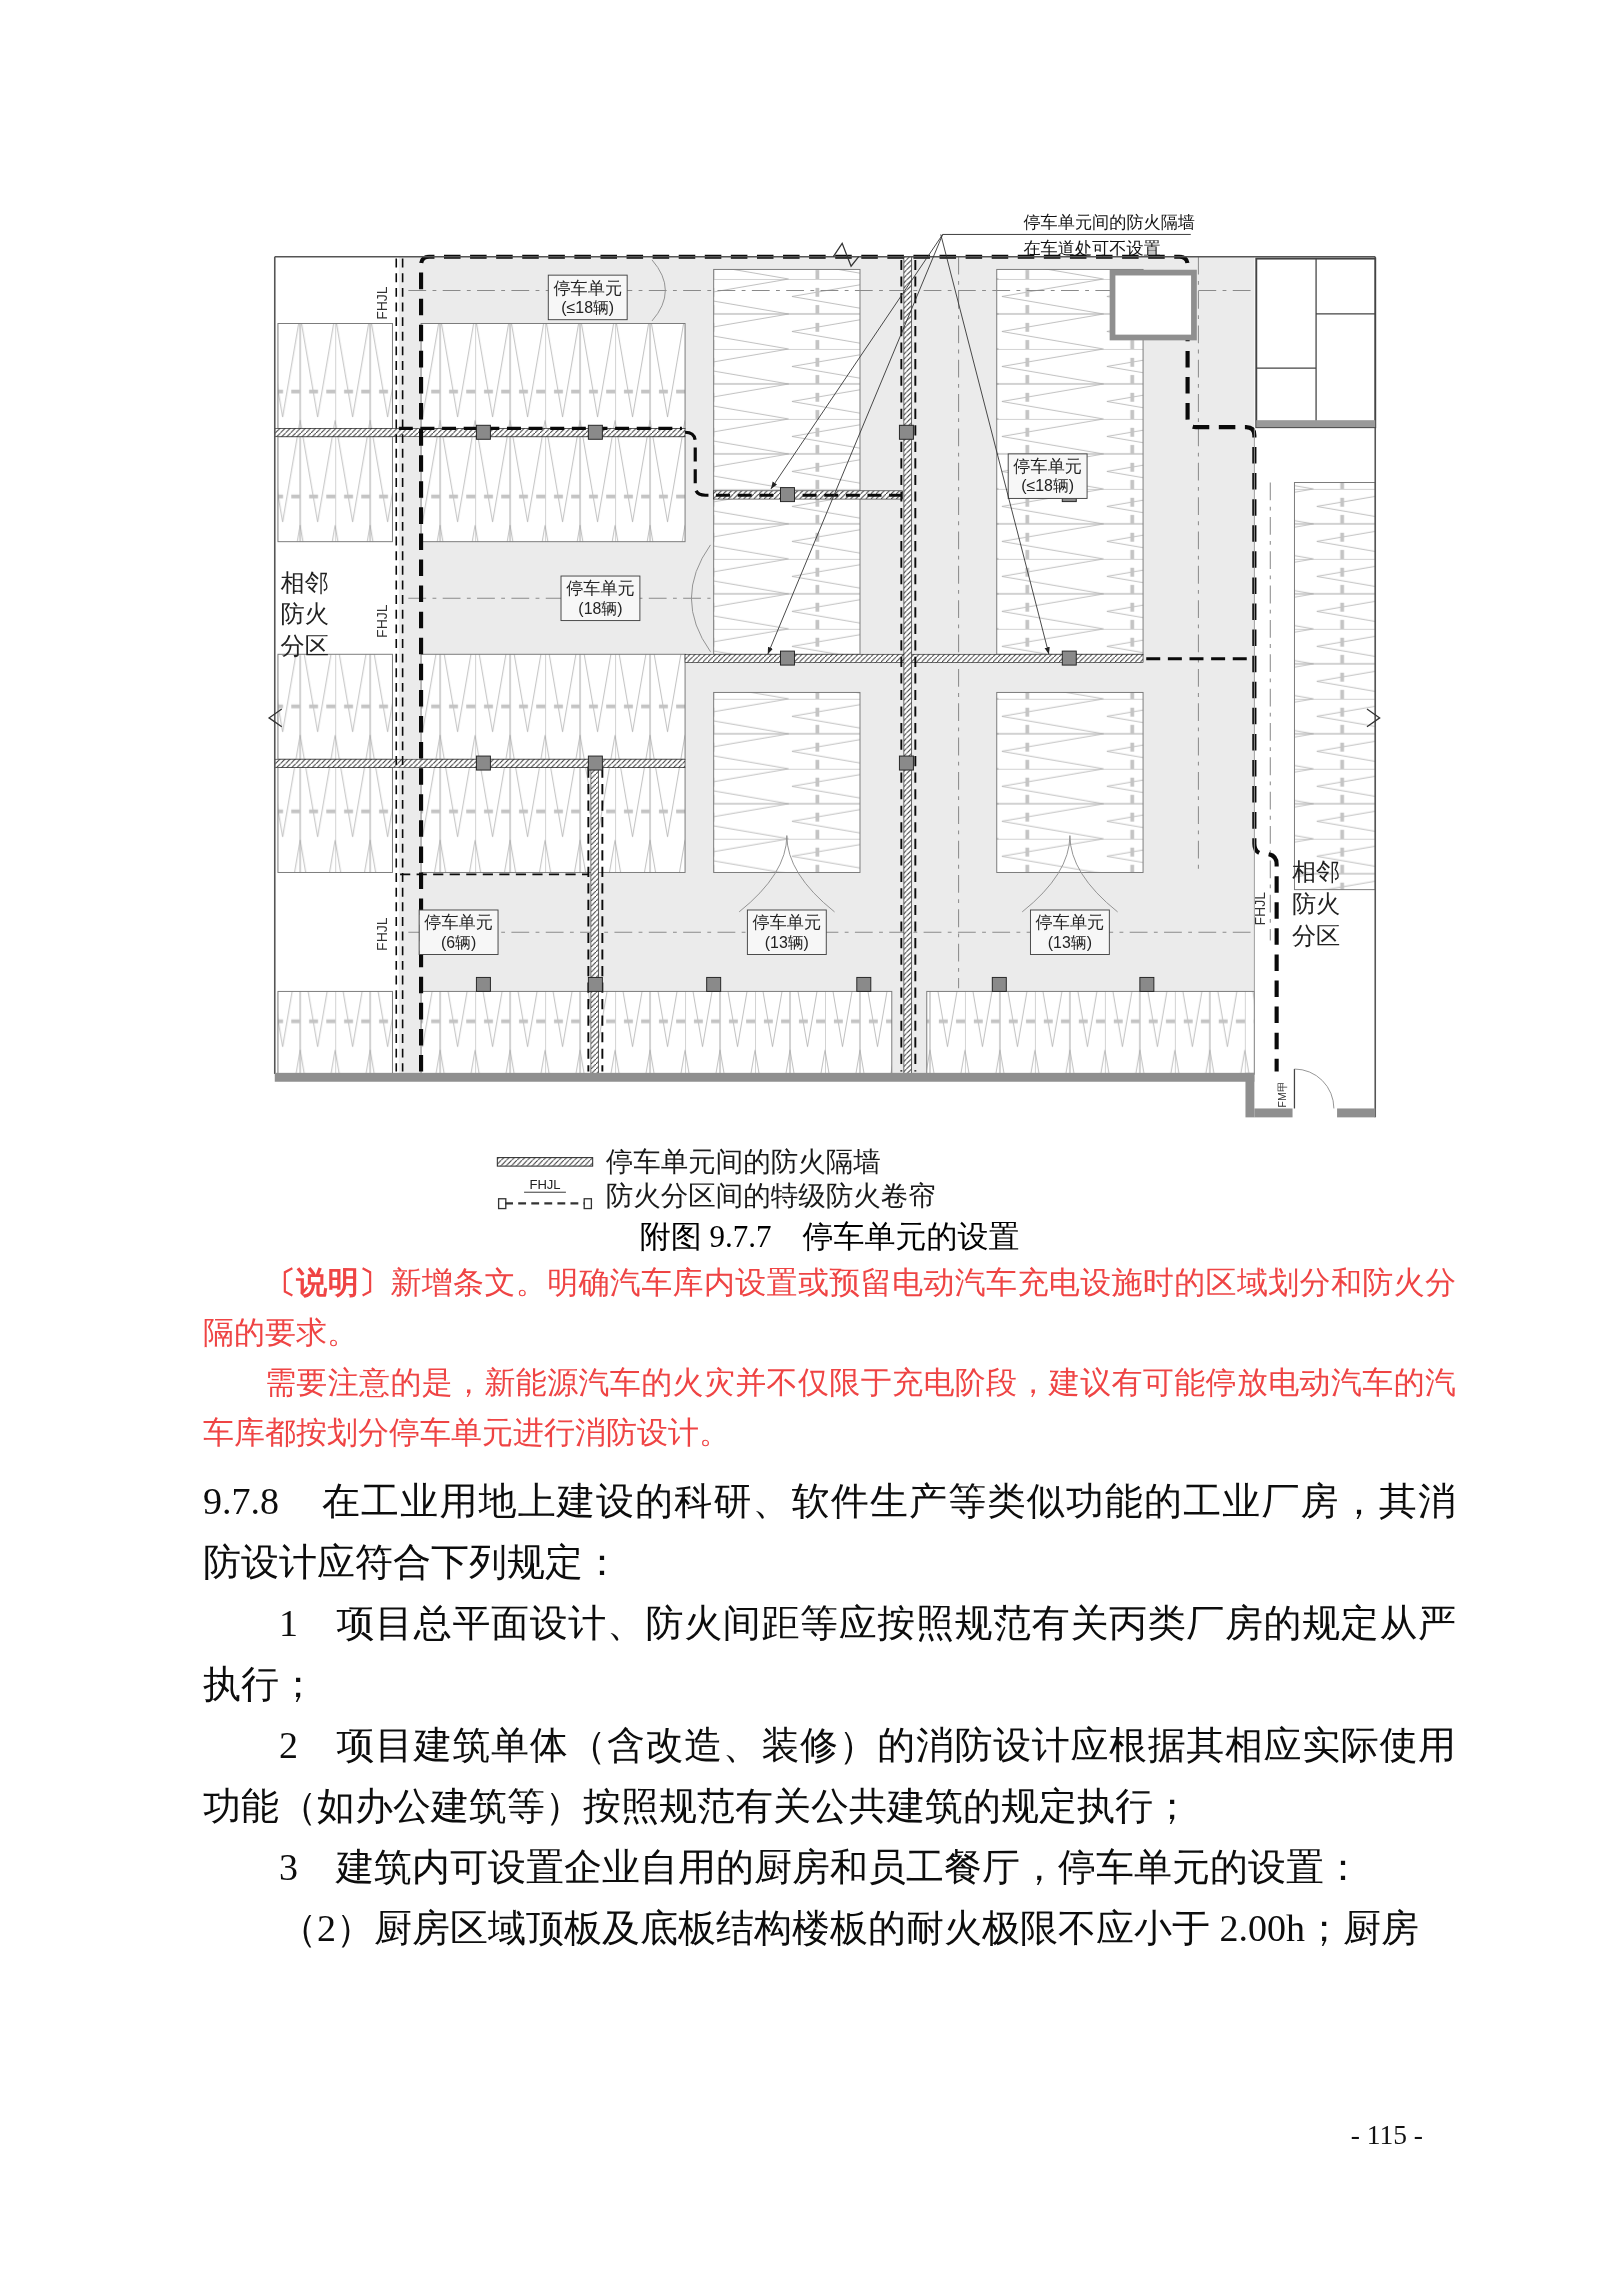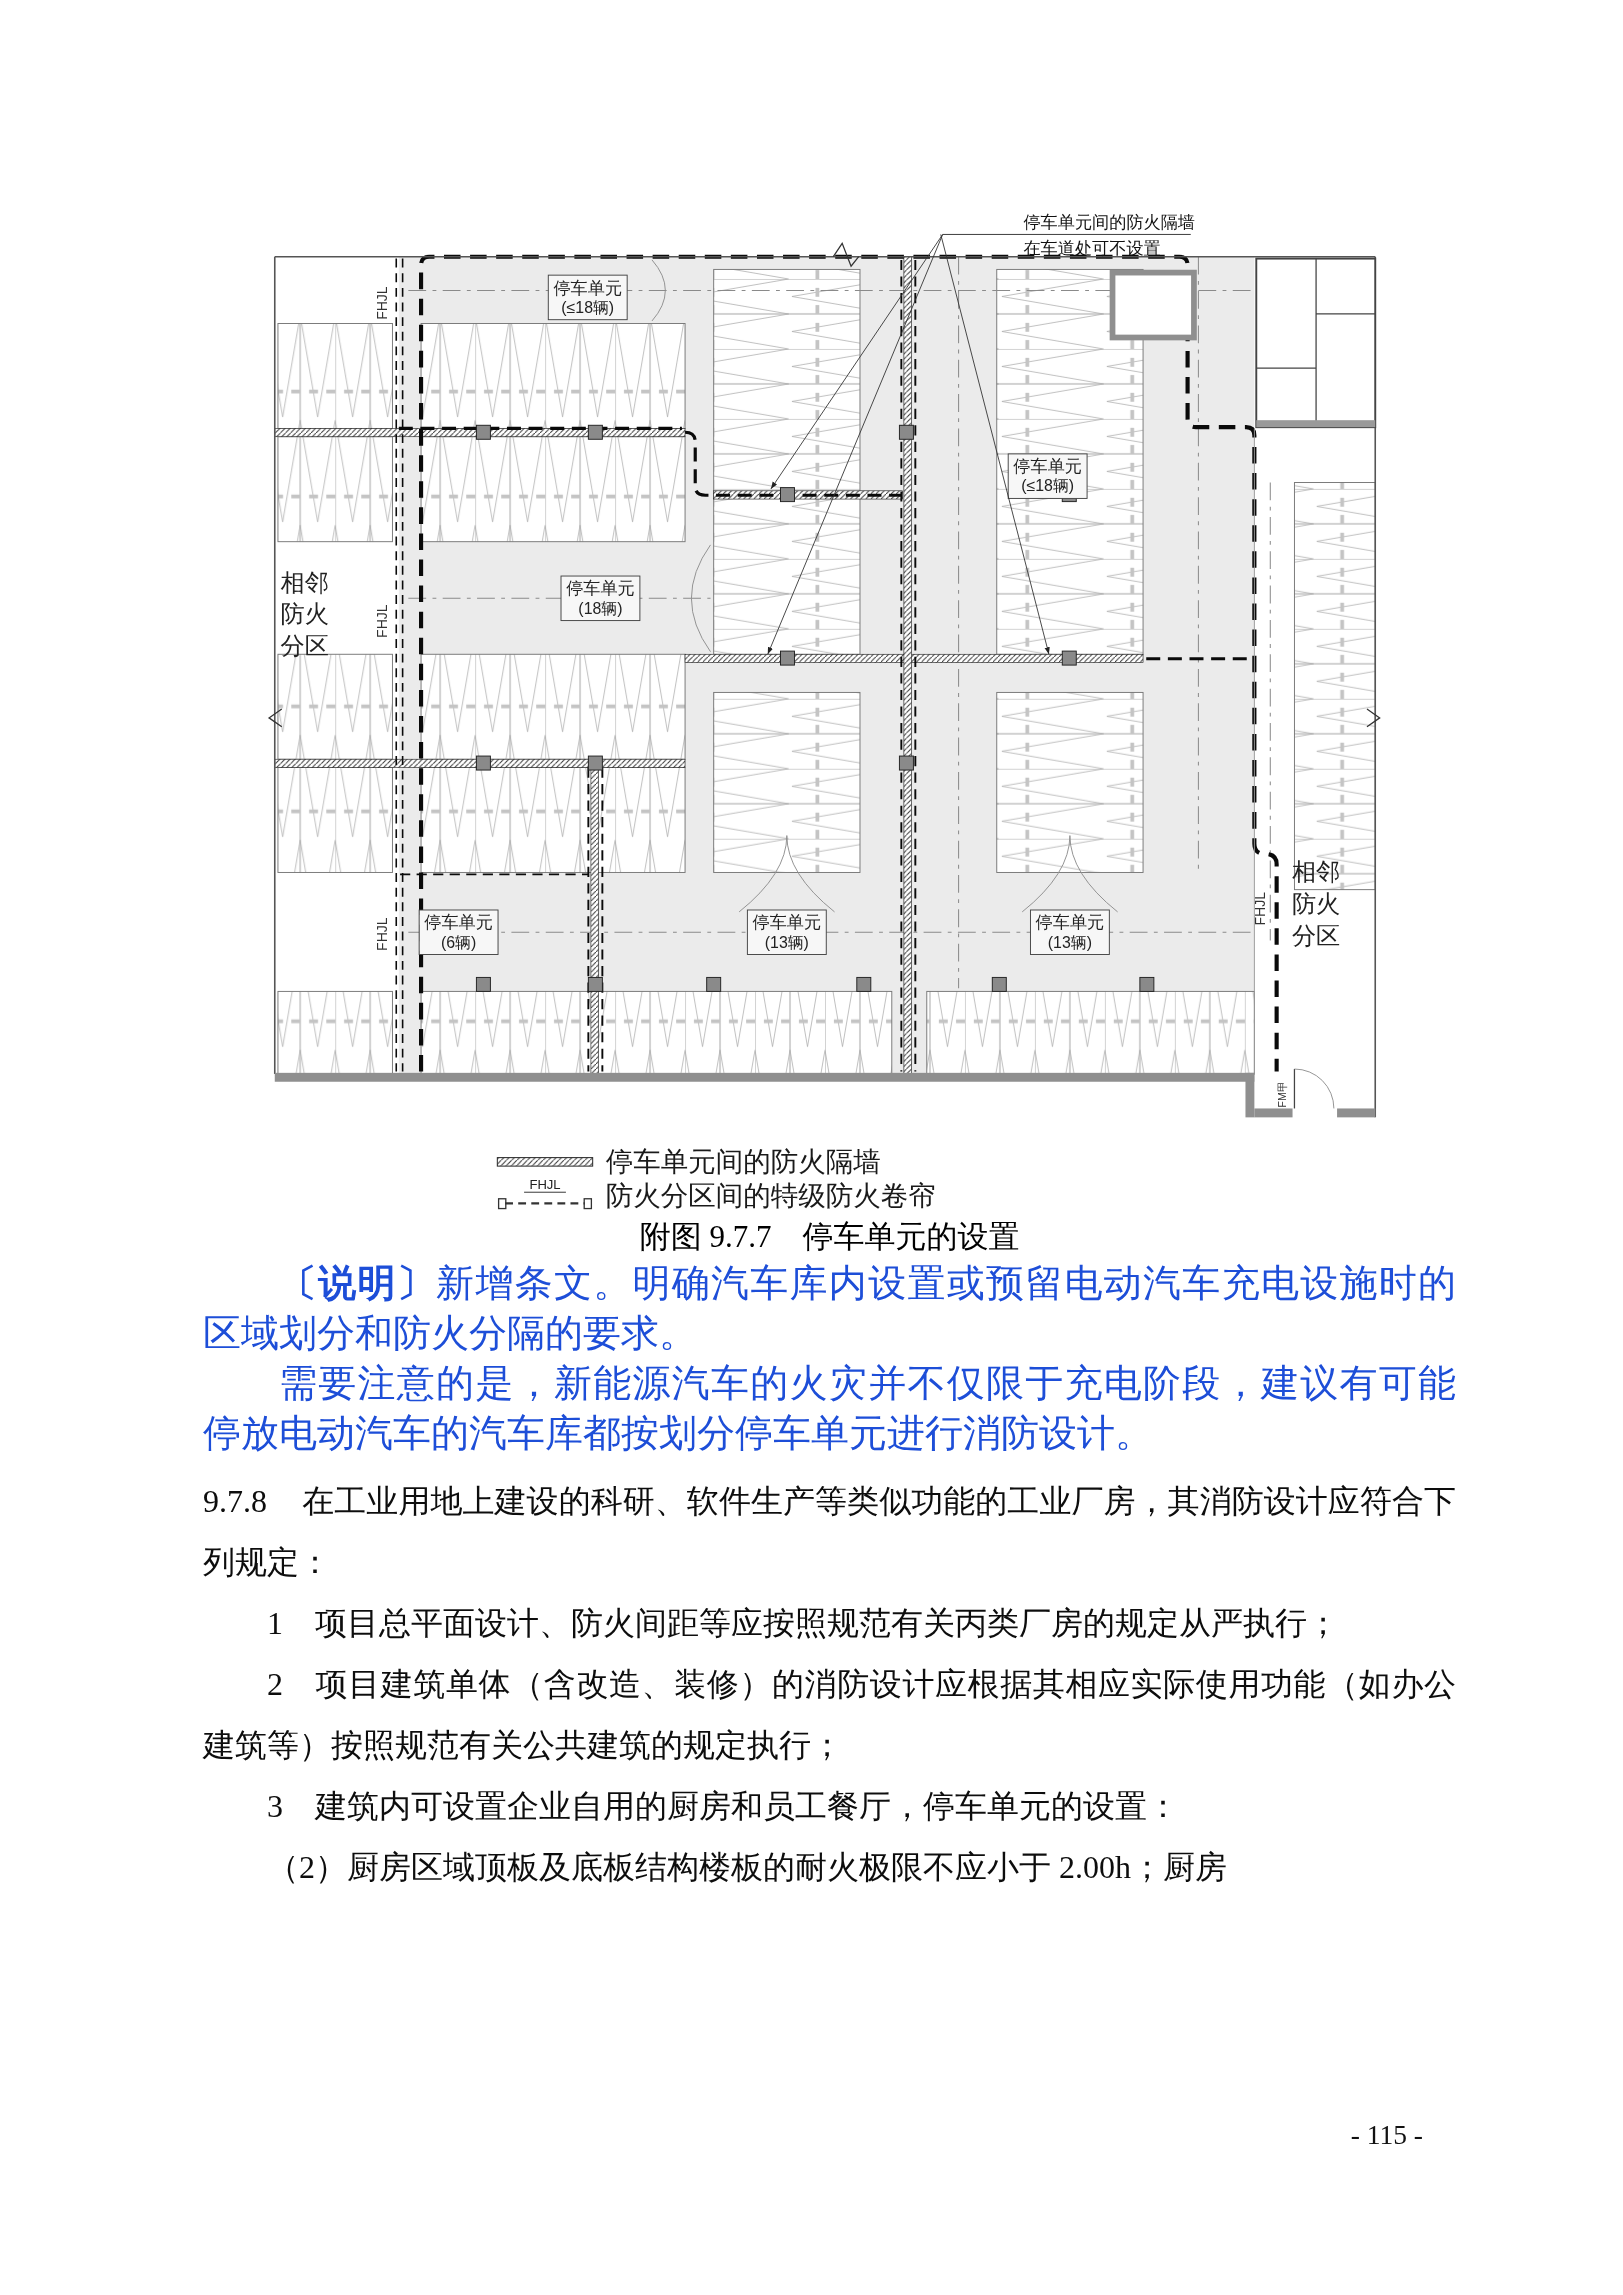--- a/index.html
+++ b/index.html
@@ -4,25 +4,25 @@
 <style>
   html,body{margin:0;padding:0;background:#888;}
   .page{position:relative;width:1623px;height:2295px;background:#ffffff;overflow:hidden;
         font-family:"Liberation Serif","DejaVu Serif",serif;color:#111;}
   .figwrap{position:absolute;left:249px;top:209px;width:1152px;height:916px;}
   svg text{font-family:"Liberation Sans","DejaVu Sans",sans-serif;}
   .legend-row{position:absolute;left:496px;display:flex;align-items:center;gap:11.8px;
               font-size:27.5px;color:#1a1a1a;}
   .caption{position:absolute;left:203px;width:1253px;text-align:center;font-size:31px;
            font-weight:400;color:#000;}
-  .notes{position:absolute;left:203px;width:1253px;font-size:38px;line-height:50px;
-         color:#1d4ed8;text-align:justify;}
+  .notes{position:absolute;left:203px;width:1253px;font-size:31px;line-height:50px;
+         color:#ef4444;text-align:justify;}
   .notes p{margin:0;text-indent:2em;}
   .notes .tag{font-weight:bold;font-family:"Liberation Sans","DejaVu Sans",sans-serif;}
-  .bodytext{position:absolute;left:203px;width:1253px;font-size:32px;line-height:61px;
+  .bodytext{position:absolute;left:203px;width:1253px;font-size:38px;line-height:61px;
             color:#0d0d0d;text-align:justify;}
   .bodytext p{margin:0;}
   .bodytext p.item{text-indent:2em;}
   .bodytext .cnum{margin-right:1.1em;}
   .bodytext .gapnum{margin-right:1em;}
   .pagenum{position:absolute;left:0;right:200px;text-align:right;font-size:27.5px;color:#111;}
 </style>
 </head>
 <body>
 

